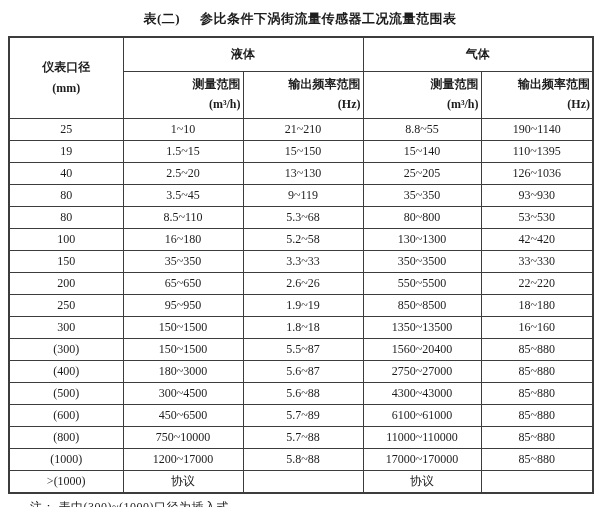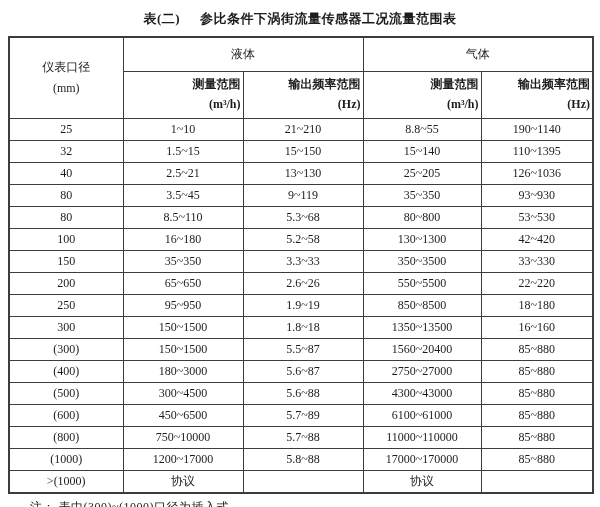--- a/index.html
+++ b/index.html
@@ -28,21 +28,21 @@
   }
   th, td {
     border: 1px solid #3c3c3c;
     text-align: center;
     vertical-align: middle;
     font-size: 12px;
     padding: 0 2px;
     overflow: hidden;
     white-space: nowrap;
   }
-  thead tr.group-row th { height: 34px; font-weight: normal; }
+  thead tr.group-row th { height: 34px; font-weight: bold; }
   thead tr.sub-row th { height: 47px; font-weight: bold; line-height: 1.6; text-align: right; }
   th.diameter-th { font-weight: bold; line-height: 1.7; }
   tbody td { height: 21px; line-height: 21px; }
   .footnote {
     font-size: 12px;
     padding: 5px 0 0 22px;
     letter-spacing: 0.5px;
   }
 </style>
 </head>
@@ -92,29 +92,29 @@
     </thead>
     <tbody>
         <tr>
           <td>25</td>
           <td>1~10</td>
           <td>21~210</td>
           <td>8.8~55</td>
           <td>190~1140</td>
         </tr>
         <tr>
-          <td>32</td>
+          <td>19</td>
           <td>1.5~15</td>
           <td>15~150</td>
           <td>15~140</td>
           <td>110~1395</td>
         </tr>
         <tr>
           <td>40</td>
-          <td>2.5~21</td>
+          <td>2.5~20</td>
           <td>13~130</td>
           <td>25~205</td>
           <td>126~1036</td>
         </tr>
         <tr>
           <td>80</td>
           <td>3.5~45</td>
           <td>9~119</td>
           <td>35~350</td>
           <td>93~930</td>

